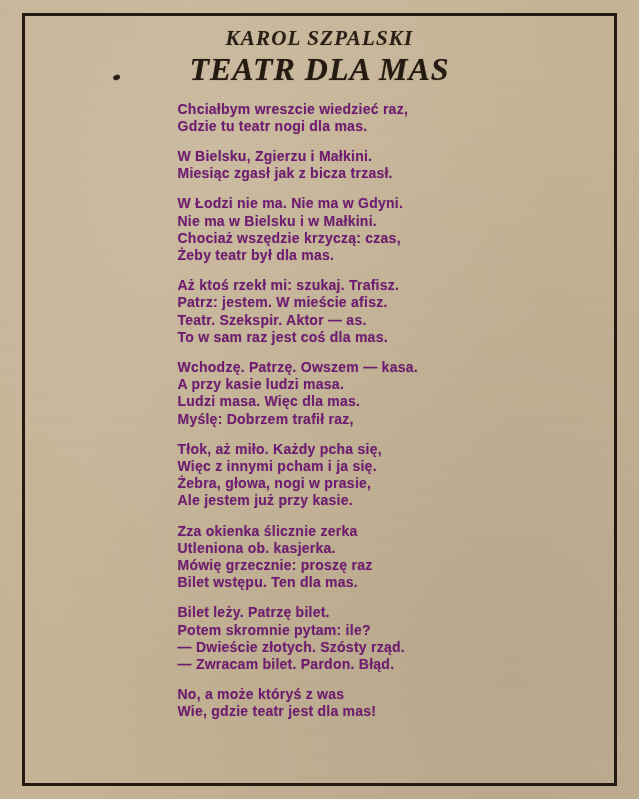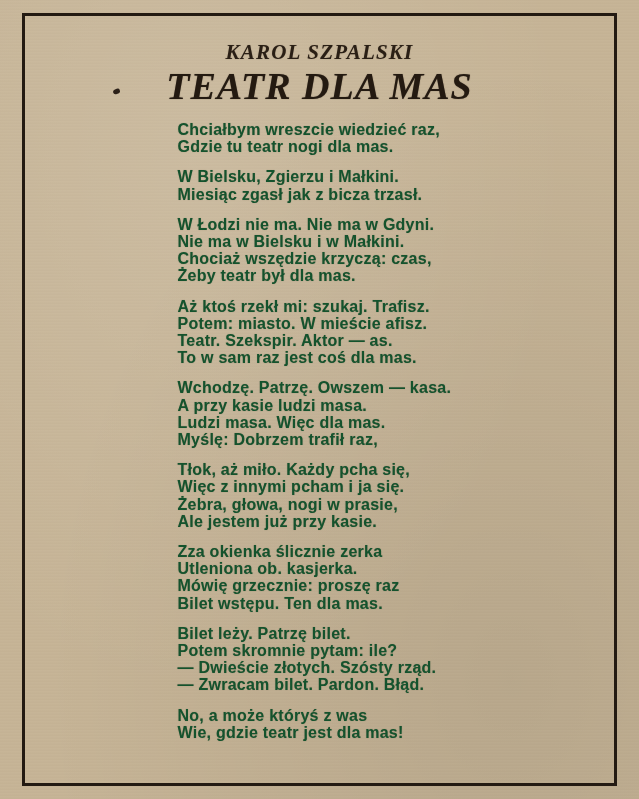--- a/index.html
+++ b/index.html
@@ -35,21 +35,21 @@
     left: 22px;
     top: 13px;
     right: 22px;
     bottom: 13px;
     border: 3px solid #231a12;
     box-sizing: border-box;
   }
   .inner {
     position: absolute;
     inset: 0;
-    padding: 18px 26px 10px 26px;
+    padding: 4px 26px 10px 26px;
     box-sizing: border-box;
   }
   .author {
     text-align: center;
     font-family: "Liberation Serif", serif;
     font-weight: bold;
     font-style: italic;
     font-size: 21px;
     letter-spacing: 1.2px;
     color: #2a1f15;
@@ -58,21 +58,21 @@
   }
   .title-row {
     position: relative;
     text-align: center;
     margin: 2px 0 14px 0;
   }
   .title {
     font-family: "Liberation Serif", serif;
     font-weight: bold;
     font-style: italic;
-    font-size: 38px;
+    font-size: 32px;
     line-height: 1.05;
     letter-spacing: 1px;
     color: #241a11;
     text-shadow: 0 0 1px rgba(36,26,17,0.5);
   }
   .ink-dot {
     position: absolute;
     left: 62px;
     top: 22px;
     width: 7px;
@@ -85,24 +85,24 @@
     margin: 0 auto;
     width: 300px;
     padding-left: 16px;
   }
   .stanza {
     margin: 0 0 13px 0;
   }
   .line {
     font-family: "Liberation Sans", sans-serif;
     font-weight: bold;
-    font-size: 16px;
+    font-size: 14px;
     line-height: 17.2px;
     letter-spacing: 0.25px;
-    color: #14532d;
+    color: #701a75;
     white-space: pre;
     text-shadow: 0 0 1px rgba(43,32,23,0.30);
   }
 </style>
 </head>
 <body>
 
 <div class="page">
   <div class="grain"></div>
 
@@ -130,21 +130,21 @@
 
         <div class="stanza">
           <div class="line">W Łodzi nie ma. Nie ma w Gdyni.</div>
           <div class="line">Nie ma w Bielsku i w Małkini.</div>
           <div class="line">Chociaż wszędzie krzyczą: czas,</div>
           <div class="line">Żeby teatr był dla mas.</div>
         </div>
 
         <div class="stanza">
           <div class="line">Aż ktoś rzekł mi: szukaj. Trafisz.</div>
-          <div class="line">Potem: miasto. W mieście afisz.</div>
+          <div class="line">Patrz: jestem. W mieście afisz.</div>
           <div class="line">Teatr. Szekspir. Aktor — as.</div>
           <div class="line">To w sam raz jest coś dla mas.</div>
         </div>
 
         <div class="stanza">
           <div class="line">Wchodzę. Patrzę. Owszem — kasa.</div>
           <div class="line">A przy kasie ludzi masa.</div>
           <div class="line">Ludzi masa. Więc dla mas.</div>
           <div class="line">Myślę: Dobrzem trafił raz,</div>
         </div>

